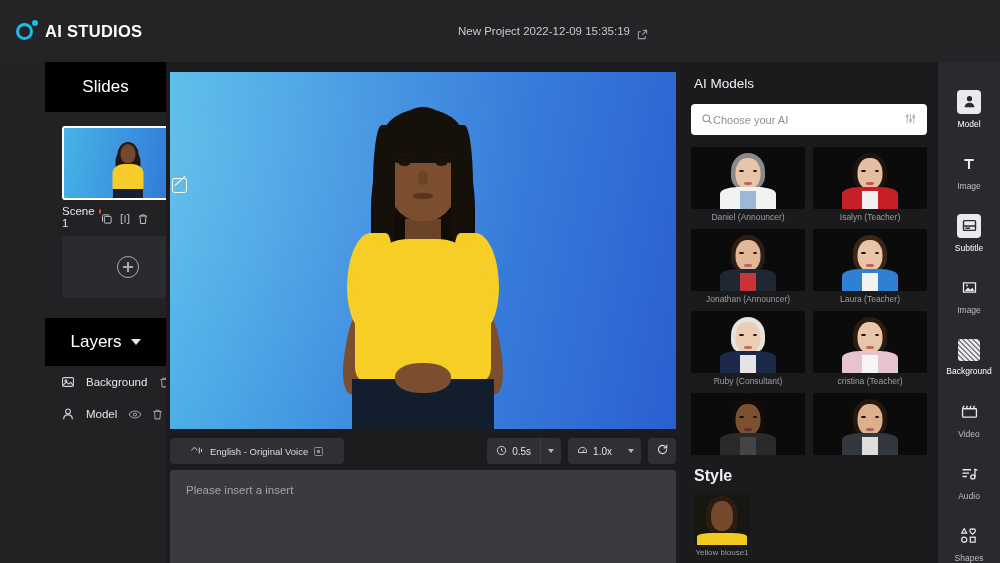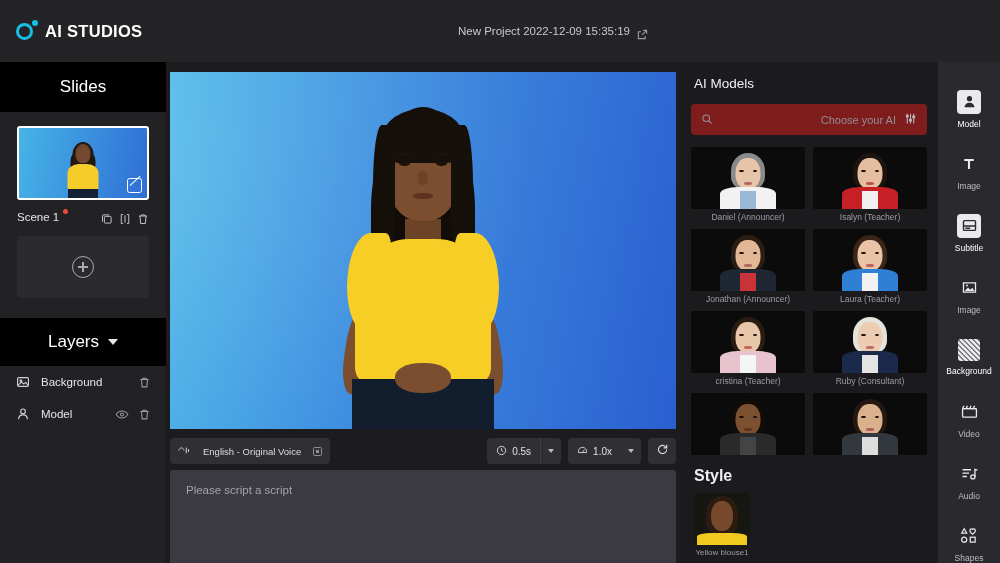--- a/index.html
+++ b/index.html
@@ -61,20 +61,21 @@
   }
   .export-btn {
     background: #16c4e9; color: #fff; font-size: 13px; font-weight: bold;
     border: none; border-radius: 5px; padding: 9px 22px; cursor: pointer;
   }
 
   
   .left-col {
     position: absolute; left: 0; top: 62px; width: 166px; height: 501px;
     background: #222225;
+    padding-left: 45px;
   }
   .panel-head {
     height: 50px; background: #000; display: flex; align-items: center;
     justify-content: center; gap: 8px;
   }
   .panel-head-title { color: #fff; font-size: 17px; }
   .chev-sm {
     width: 0; height: 0; border-left: 5px solid transparent;
     border-right: 5px solid transparent; border-top: 6px solid #e8e8ec;
   }
@@ -244,21 +245,21 @@
     position: absolute; left: 50%; bottom: 0; transform: translateX(-50%);
     width: 142px; height: 50px; background: #121d2d; z-index: 6;
   }
 
   
   .stage-tools {
     position: absolute; left: 4px; top: 374px; width: 506px; height: 30px;
     display: flex; align-items: center;
   }
   .voice-chip {
-    display: flex; align-items: center; gap: 12px; height: 26px; padding: 0 8px;
+    display: flex; align-items: center; gap: 6px; height: 26px; padding: 0 21px;
     background: #2f2f34; border-radius: 4px; cursor: pointer;
   }
   .voice-chip-text { color: #dcdce0; font-size: 9.5px; }
   .mini-sq {
     width: 9px; height: 9px; border: 1px solid #8e8e94; border-radius: 1.5px;
     position: relative;
   }
   .mini-sq::after {
     content: ""; position: absolute; left: 2px; top: 2px; width: 3px; height: 3px;
     background: #8e8e94;
@@ -288,22 +289,22 @@
   }
   .script-ph { color: #a3a3a9; font-size: 11.5px; }
 
   
   .models-col {
     position: absolute; left: 680px; top: 62px; width: 258px; height: 501px;
     background: #1b1b1e;
   }
   .models-title { color: #f0f0f3; font-size: 13.5px; padding: 14px 0 0 14px; }
   .search-bar {
-    margin: 13px 11px 0 11px; height: 31px; background: #7f1d1d; border-radius: 4px;
-    display: flex; align-items: center; padding: 0 10px; gap: 8px; cursor: text; text-align: right;
+    margin: 13px 11px 0 11px; height: 31px; background: #ffffff; border-radius: 4px;
+    display: flex; align-items: center; padding: 0 10px; cursor: text;
   }
   .search-ph { color: #8f8f96; font-size: 11px; flex: 1; }
   .model-grid {
     margin: 12px 11px 0 11px; display: grid; grid-template-columns: 1fr 1fr;
     gap: 7px 8px;
   }
   .model-card { cursor: pointer; }
   .model-img {
     width: 100%; height: 62px; background: #0b0b0c; border-radius: 2px;
     position: relative; overflow: hidden;
@@ -574,21 +575,21 @@
             <svg viewBox="0 0 16 16" width="13" height="13" fill="none" stroke="#dcdce0" stroke-width="1.4">
               <path d="M13 8A5 5 0 1 1 8 3c2 0 3.6 1.1 4.4 2.7"></path>
                 <path d="M13.2 2.2v3.8H9.4"></path>
             </svg>
           </span>
         </div>
       </div>
     </div>
 
     <div class="script-box">
-      <div class="script-ph">Please script a script</div>
+      <div class="script-ph">Please insert a insert</div>
 
     </div>
   </div>
 
   <div class="models-col">
     <div class="models-title">AI Models</div>
 
     <div class="search-bar">
       <span>
         <svg viewBox="0 0 16 16" width="12" height="12" fill="none" stroke="#8f8f96" stroke-width="1.5">
@@ -660,44 +661,44 @@
               <div class="mh-mouth" style="background:#bf5f5a"></div>
               <div class="mh-body" style="background:#2f7fd4"></div>
               <div class="mh-shirt" style="background:#f2f2f2"></div>
             </div>
           </div>
           <div class="model-name">Laura (Teacher)</div>
         </div>
         <div class="model-card">
           <div class="model-img">
             <div class="mh">
+              <div class="mh-hair" style="background:#e6e2dc"></div>
+              <div class="mh-face" style="background:#eccdb4"></div>
+              <div class="mh-eye l"></div>
+              <div class="mh-eye r"></div>
+              <div class="mh-mouth" style="background:#c06a62"></div>
+              <div class="mh-body" style="background:#1b2a4a"></div>
+              <div class="mh-shirt" style="background:#e4e4e4"></div>
+            </div>
+          </div>
+          <div class="model-name">Ruby (Consultant)</div>
+        </div>
+        <div class="model-card">
+          <div class="model-img">
+            <div class="mh">
               <div class="mh-hair" style="background:#2b1c12"></div>
               <div class="mh-face" style="background:#e8c6aa"></div>
               <div class="mh-eye l"></div>
               <div class="mh-eye r"></div>
               <div class="mh-mouth" style="background:#c4655f"></div>
               <div class="mh-body" style="background:#e7c3cd"></div>
               <div class="mh-shirt" style="background:#f5f5f5"></div>
             </div>
           </div>
           <div class="model-name">cristina (Teacher)</div>
-        </div>
-        <div class="model-card">
-          <div class="model-img">
-            <div class="mh">
-              <div class="mh-hair" style="background:#e6e2dc"></div>
-              <div class="mh-face" style="background:#eccdb4"></div>
-              <div class="mh-eye l"></div>
-              <div class="mh-eye r"></div>
-              <div class="mh-mouth" style="background:#c06a62"></div>
-              <div class="mh-body" style="background:#1b2a4a"></div>
-              <div class="mh-shirt" style="background:#e4e4e4"></div>
-            </div>
-          </div>
-          <div class="model-name">Ruby (Consultant)</div>
         </div>
         <div class="model-card">
           <div class="model-img">
             <div class="mh">
               <div class="mh-hair" style="background:#120c08"></div>
               <div class="mh-face" style="background:#7c5132"></div>
               <div class="mh-eye l"></div>
               <div class="mh-eye r"></div>
               <div class="mh-mouth" style="background:#5d3322"></div>
               <div class="mh-body" style="background:#2a2a2a"></div>

